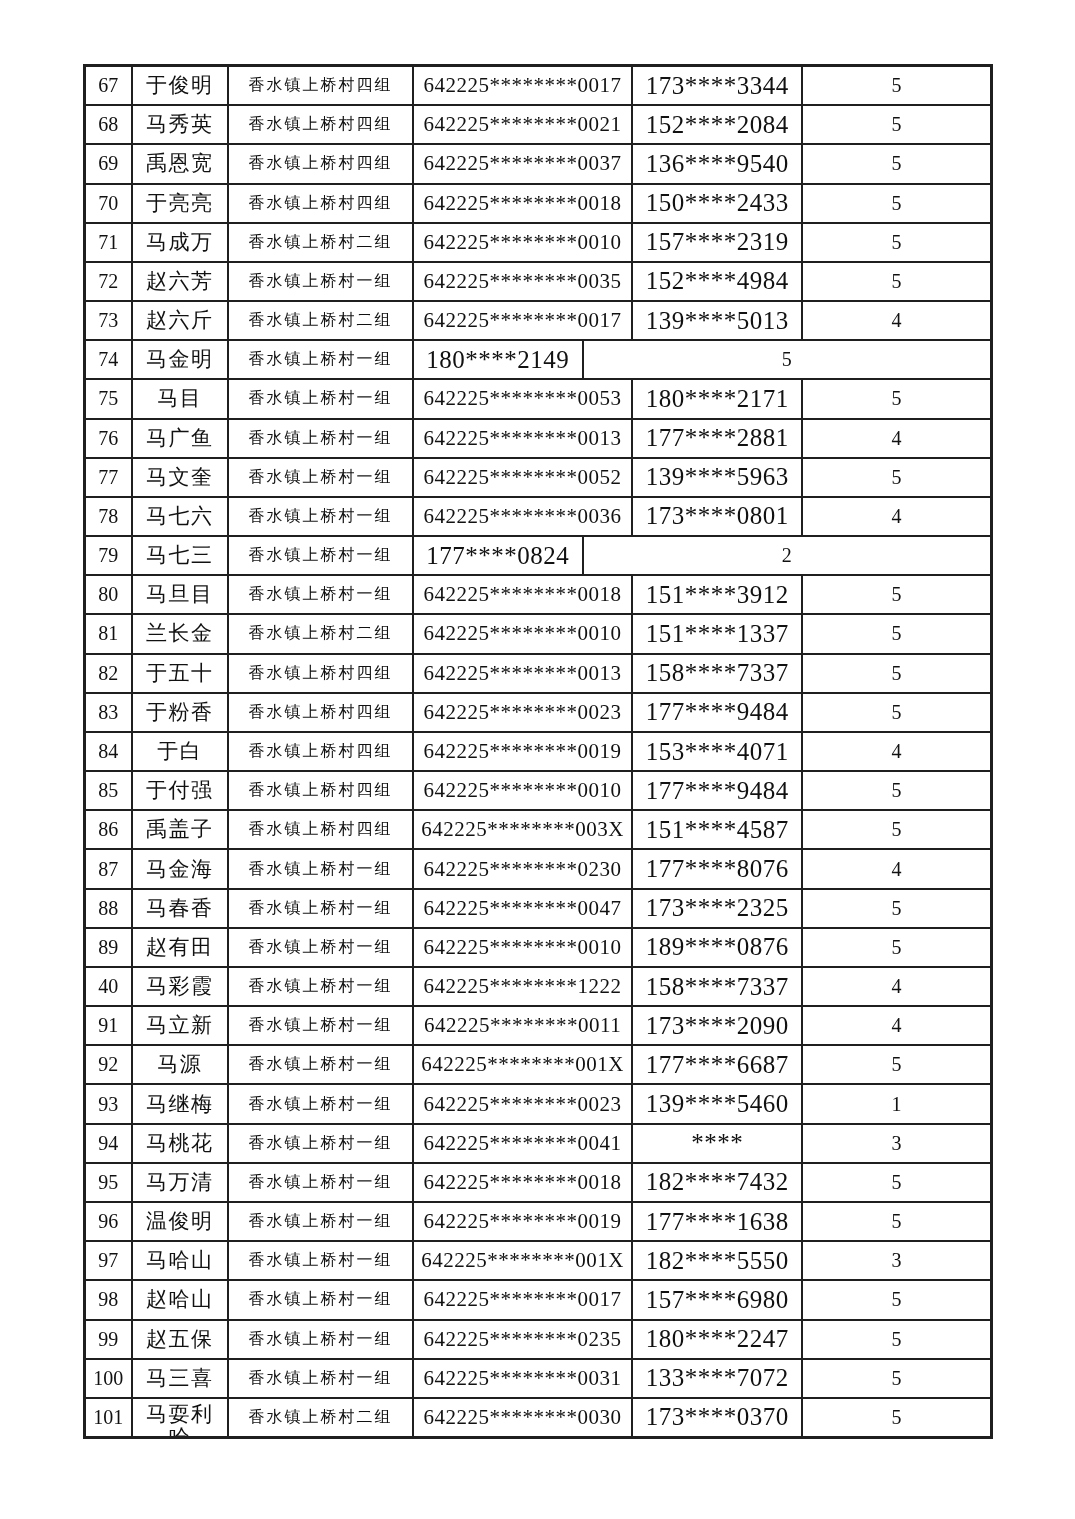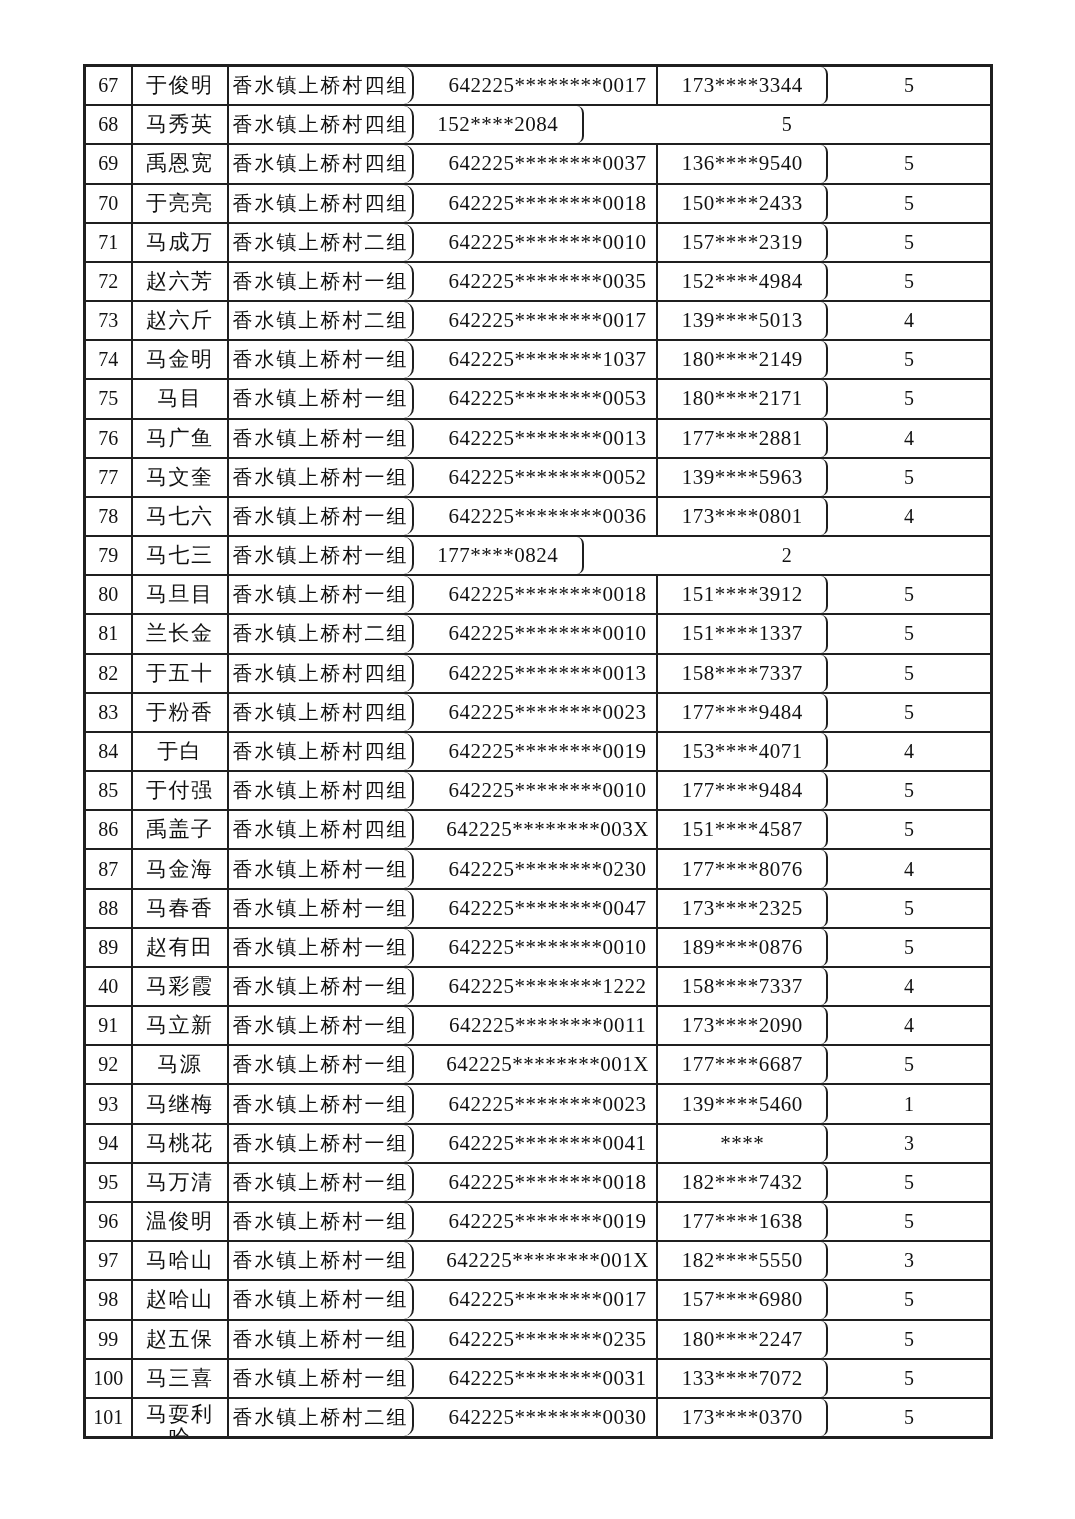--- a/index.html
+++ b/index.html
@@ -49,23 +49,23 @@
     justify-content: center;
     overflow: hidden;
     text-align: center;
   }
   .cell:last-child {
     border-right: none;
   }
   .c-index   { width: 5.16%;  font-size: 20px; }
   .c-name    { width: 10.66%; font-size: 21px; letter-spacing: 1.5px; line-height: 23px; padding: 0 5px; }
   .c-name .txt { width: 100%; text-align: center; word-break: break-all; }
-  .c-address { width: 20.44%; font-size: 20px; letter-spacing: 2px; border-radius: 10px; }
-  .c-id      { width: 24.29%; font-size: 21px; letter-spacing: 0.5px; margin-left: 25px; }
-  .c-phone   { width: 18.79%; font-size: 21px; letter-spacing: 0.5px; border-radius: 7px; }
+  .c-address { width: 20.44%; font-size: 16px; letter-spacing: 2px; }
+  .c-id      { width: 24.29%; font-size: 21px; letter-spacing: 0.5px; }
+  .c-phone   { width: 18.79%; font-size: 25px; letter-spacing: 0.5px; }
   .c-count   { flex: 1;       font-size: 20px; }
   
   .row:last-child .c-name { align-items: flex-start; padding-top: 4px; }
 </style>
 </head>
 <body>
 
 <div class="doc-table">
   <div class="rows" id="rows">
   <div class="row">
@@ -78,20 +78,21 @@
     <div class="cell c-phone">173****3344</div>
     <div class="cell c-count">5</div>
   </div>
 
   <div class="row">
     <div class="cell c-index">68</div>
     <div class="cell c-name">
           <span class="txt">马秀英</span>
         </div>
     <div class="cell c-address">香水镇上桥村四组</div>
+    <div class="cell c-id">642225********0021</div>
     <div class="cell c-phone">152****2084</div>
     <div class="cell c-count">5</div>
   </div>
 
   <div class="row">
     <div class="cell c-index">69</div>
     <div class="cell c-name">
           <span class="txt">禹恩宽</span>
         </div>
     <div class="cell c-address">香水镇上桥村四组</div>
@@ -143,21 +144,20 @@
     <div class="cell c-phone">139****5013</div>
     <div class="cell c-count">4</div>
   </div>
 
   <div class="row">
     <div class="cell c-index">74</div>
     <div class="cell c-name">
           <span class="txt">马金明</span>
         </div>
     <div class="cell c-address">香水镇上桥村一组</div>
-    <div class="cell c-id">642225********1037</div>
     <div class="cell c-phone">180****2149</div>
     <div class="cell c-count">5</div>
   </div>
 
   <div class="row">
     <div class="cell c-index">75</div>
     <div class="cell c-name">
           <span class="txt">马目</span>
         </div>
     <div class="cell c-address">香水镇上桥村一组</div>

